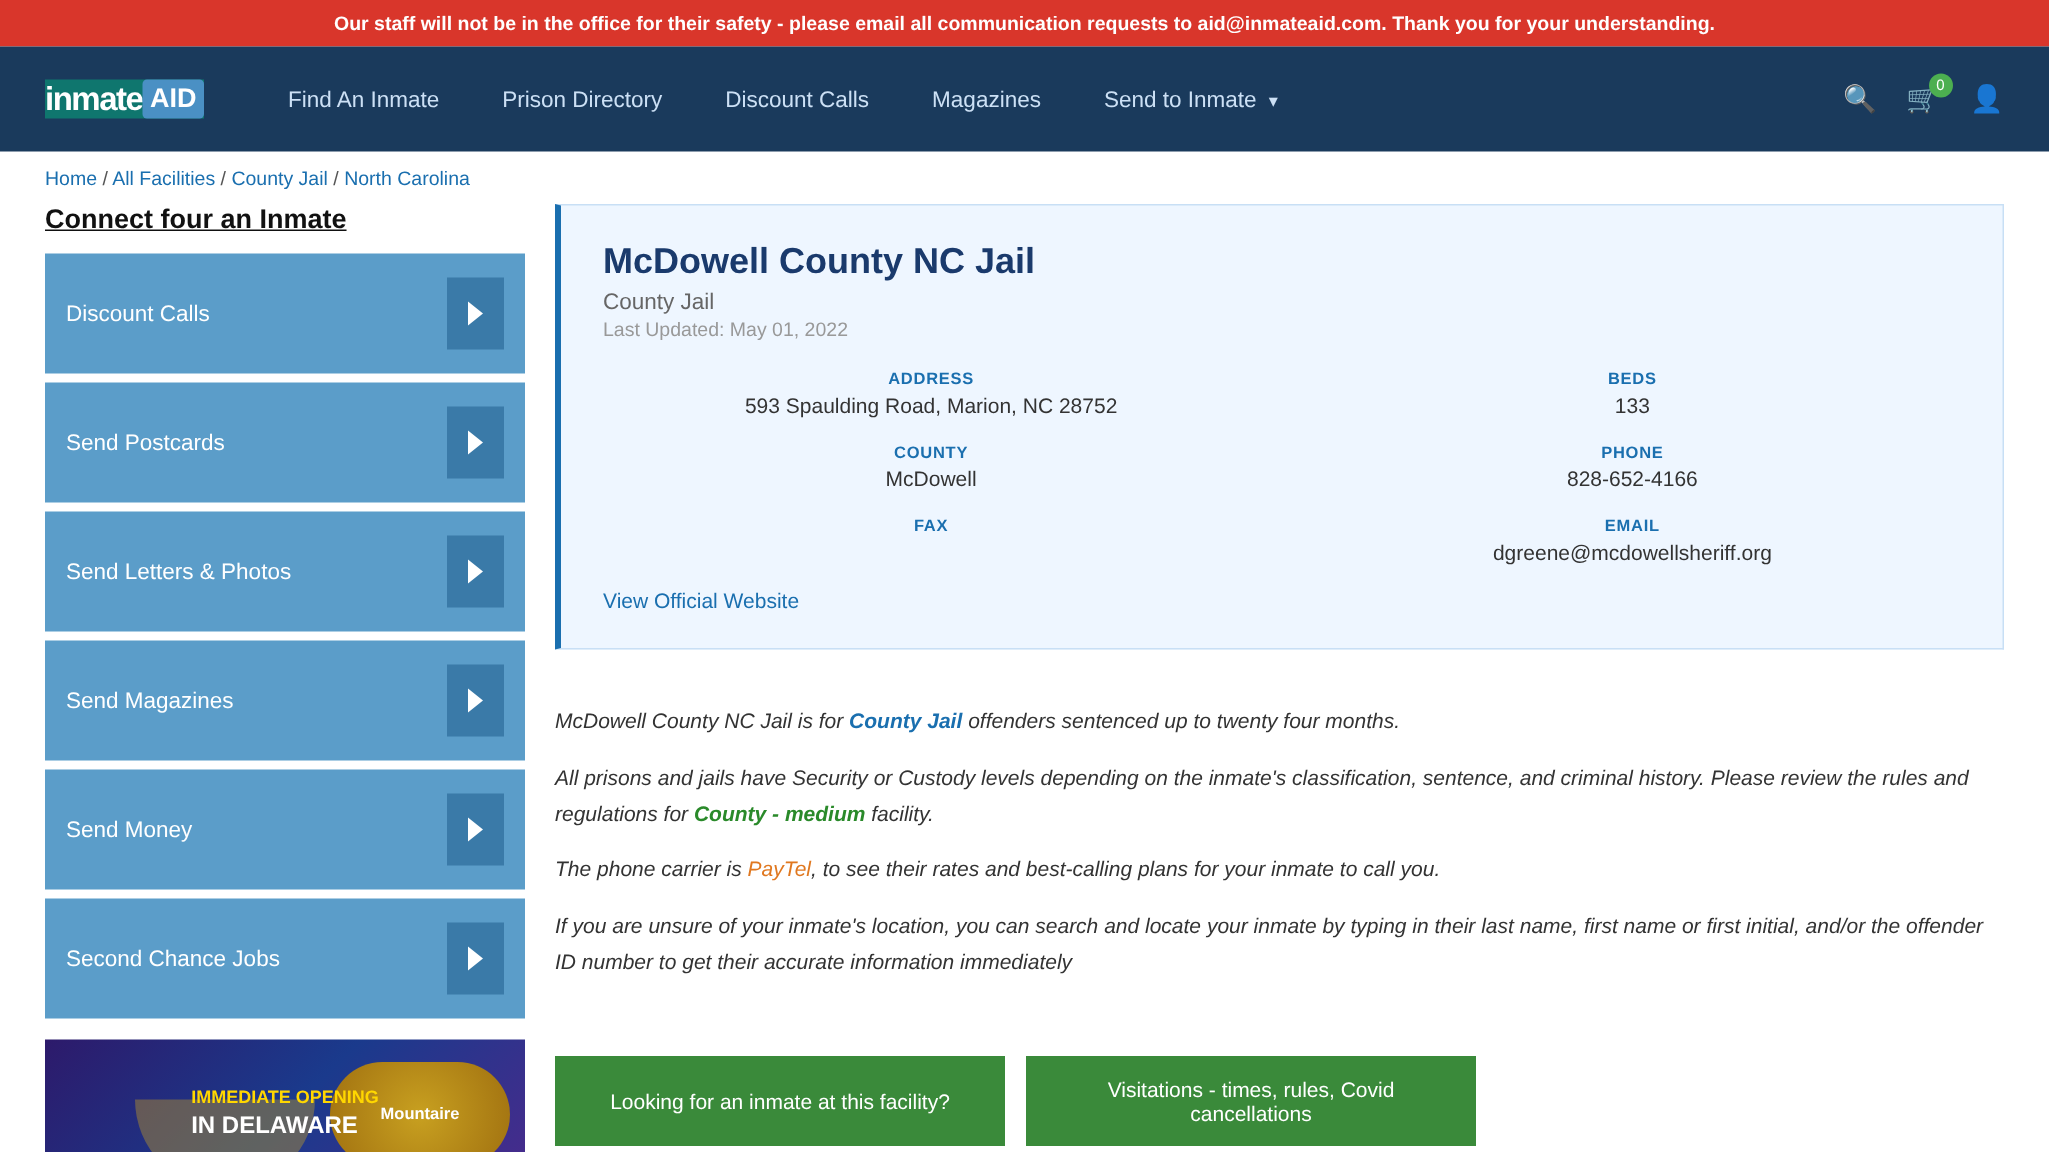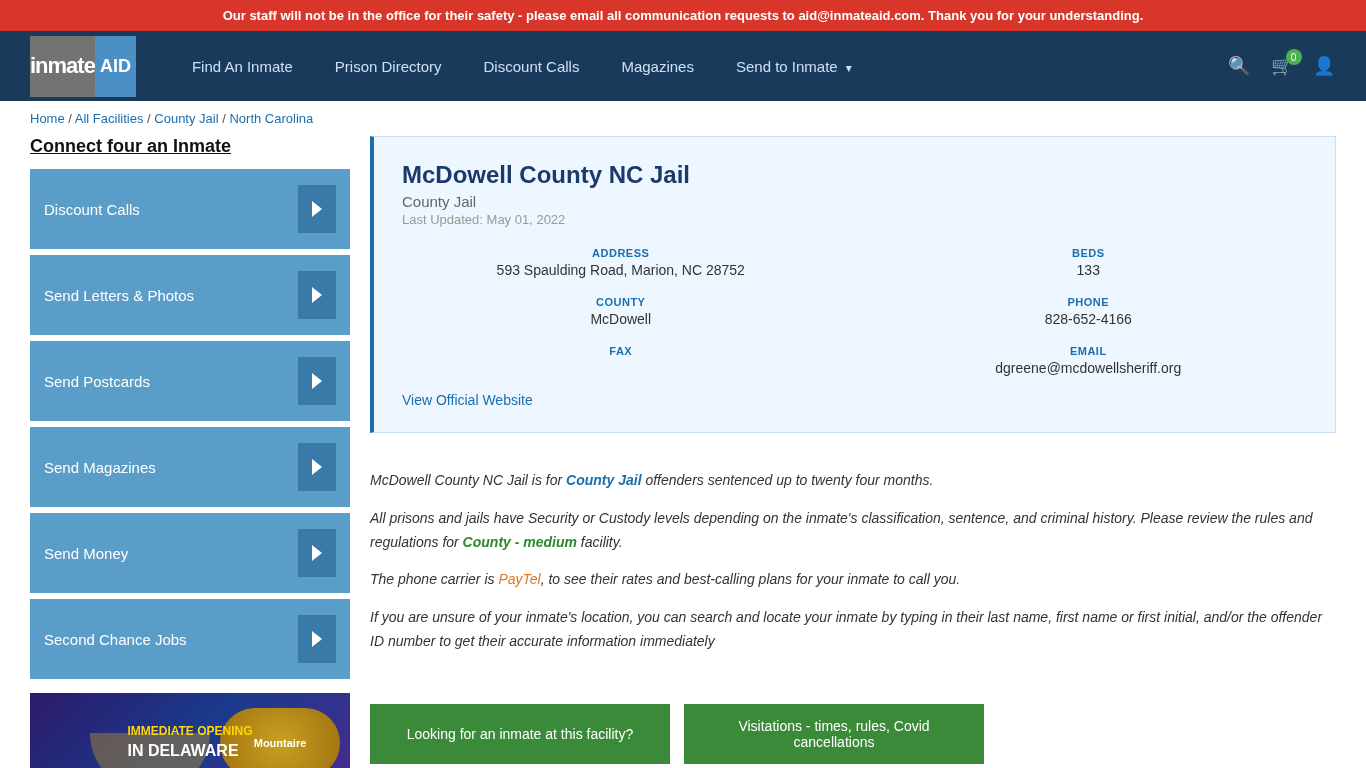--- a/index.html
+++ b/index.html
@@ -22,31 +22,30 @@
       background: #1a3a5c;
       display: flex;
       align-items: center;
       padding: 0 30px;
       height: 70px;
     }
     .navbar-logo {
       margin-right: 40px;
     }
     .logo-box {
-      background: #737373;
+      background: #0f766e;
       color: white;
       font-size: 20px;
       font-weight: bold;
       display: flex;
-      align-items: center;
     }
     .logo-aid {
       background: #4a90c4;
       border-radius: 3px;
-      padding: 20px 5px;
+      padding: 2px 5px;
       color: white;
       font-size: 18px;
       font-weight: bold;
     }
     .navbar-links {
       display: flex;
       flex: 1;
       gap: 10px;
     }
     .nav-link {
@@ -349,28 +348,28 @@
     <div class="sidebar-title">Connect four an Inmate</div>
 
     <button class="sidebar-btn">
       <span>Discount Calls</span>
       <div class="sidebar-arrow">
         <div class="chevron-right"></div>
       </div>
     </button>
 
     <button class="sidebar-btn">
+      <span>Send Postcards</span>
+      <div class="sidebar-arrow">
+        <div class="chevron-right"></div>
+      </div>
+    </button>
+
+    <button class="sidebar-btn">
       <span>Send Letters &amp; Photos</span>
-      <div class="sidebar-arrow">
-        <div class="chevron-right"></div>
-      </div>
-    </button>
-
-    <button class="sidebar-btn">
-      <span>Send Postcards</span>
       <div class="sidebar-arrow">
         <div class="chevron-right"></div>
       </div>
     </button>
 
     <button class="sidebar-btn">
       <span>Send Magazines</span>
       <div class="sidebar-arrow">
         <div class="chevron-right"></div>
       </div>

